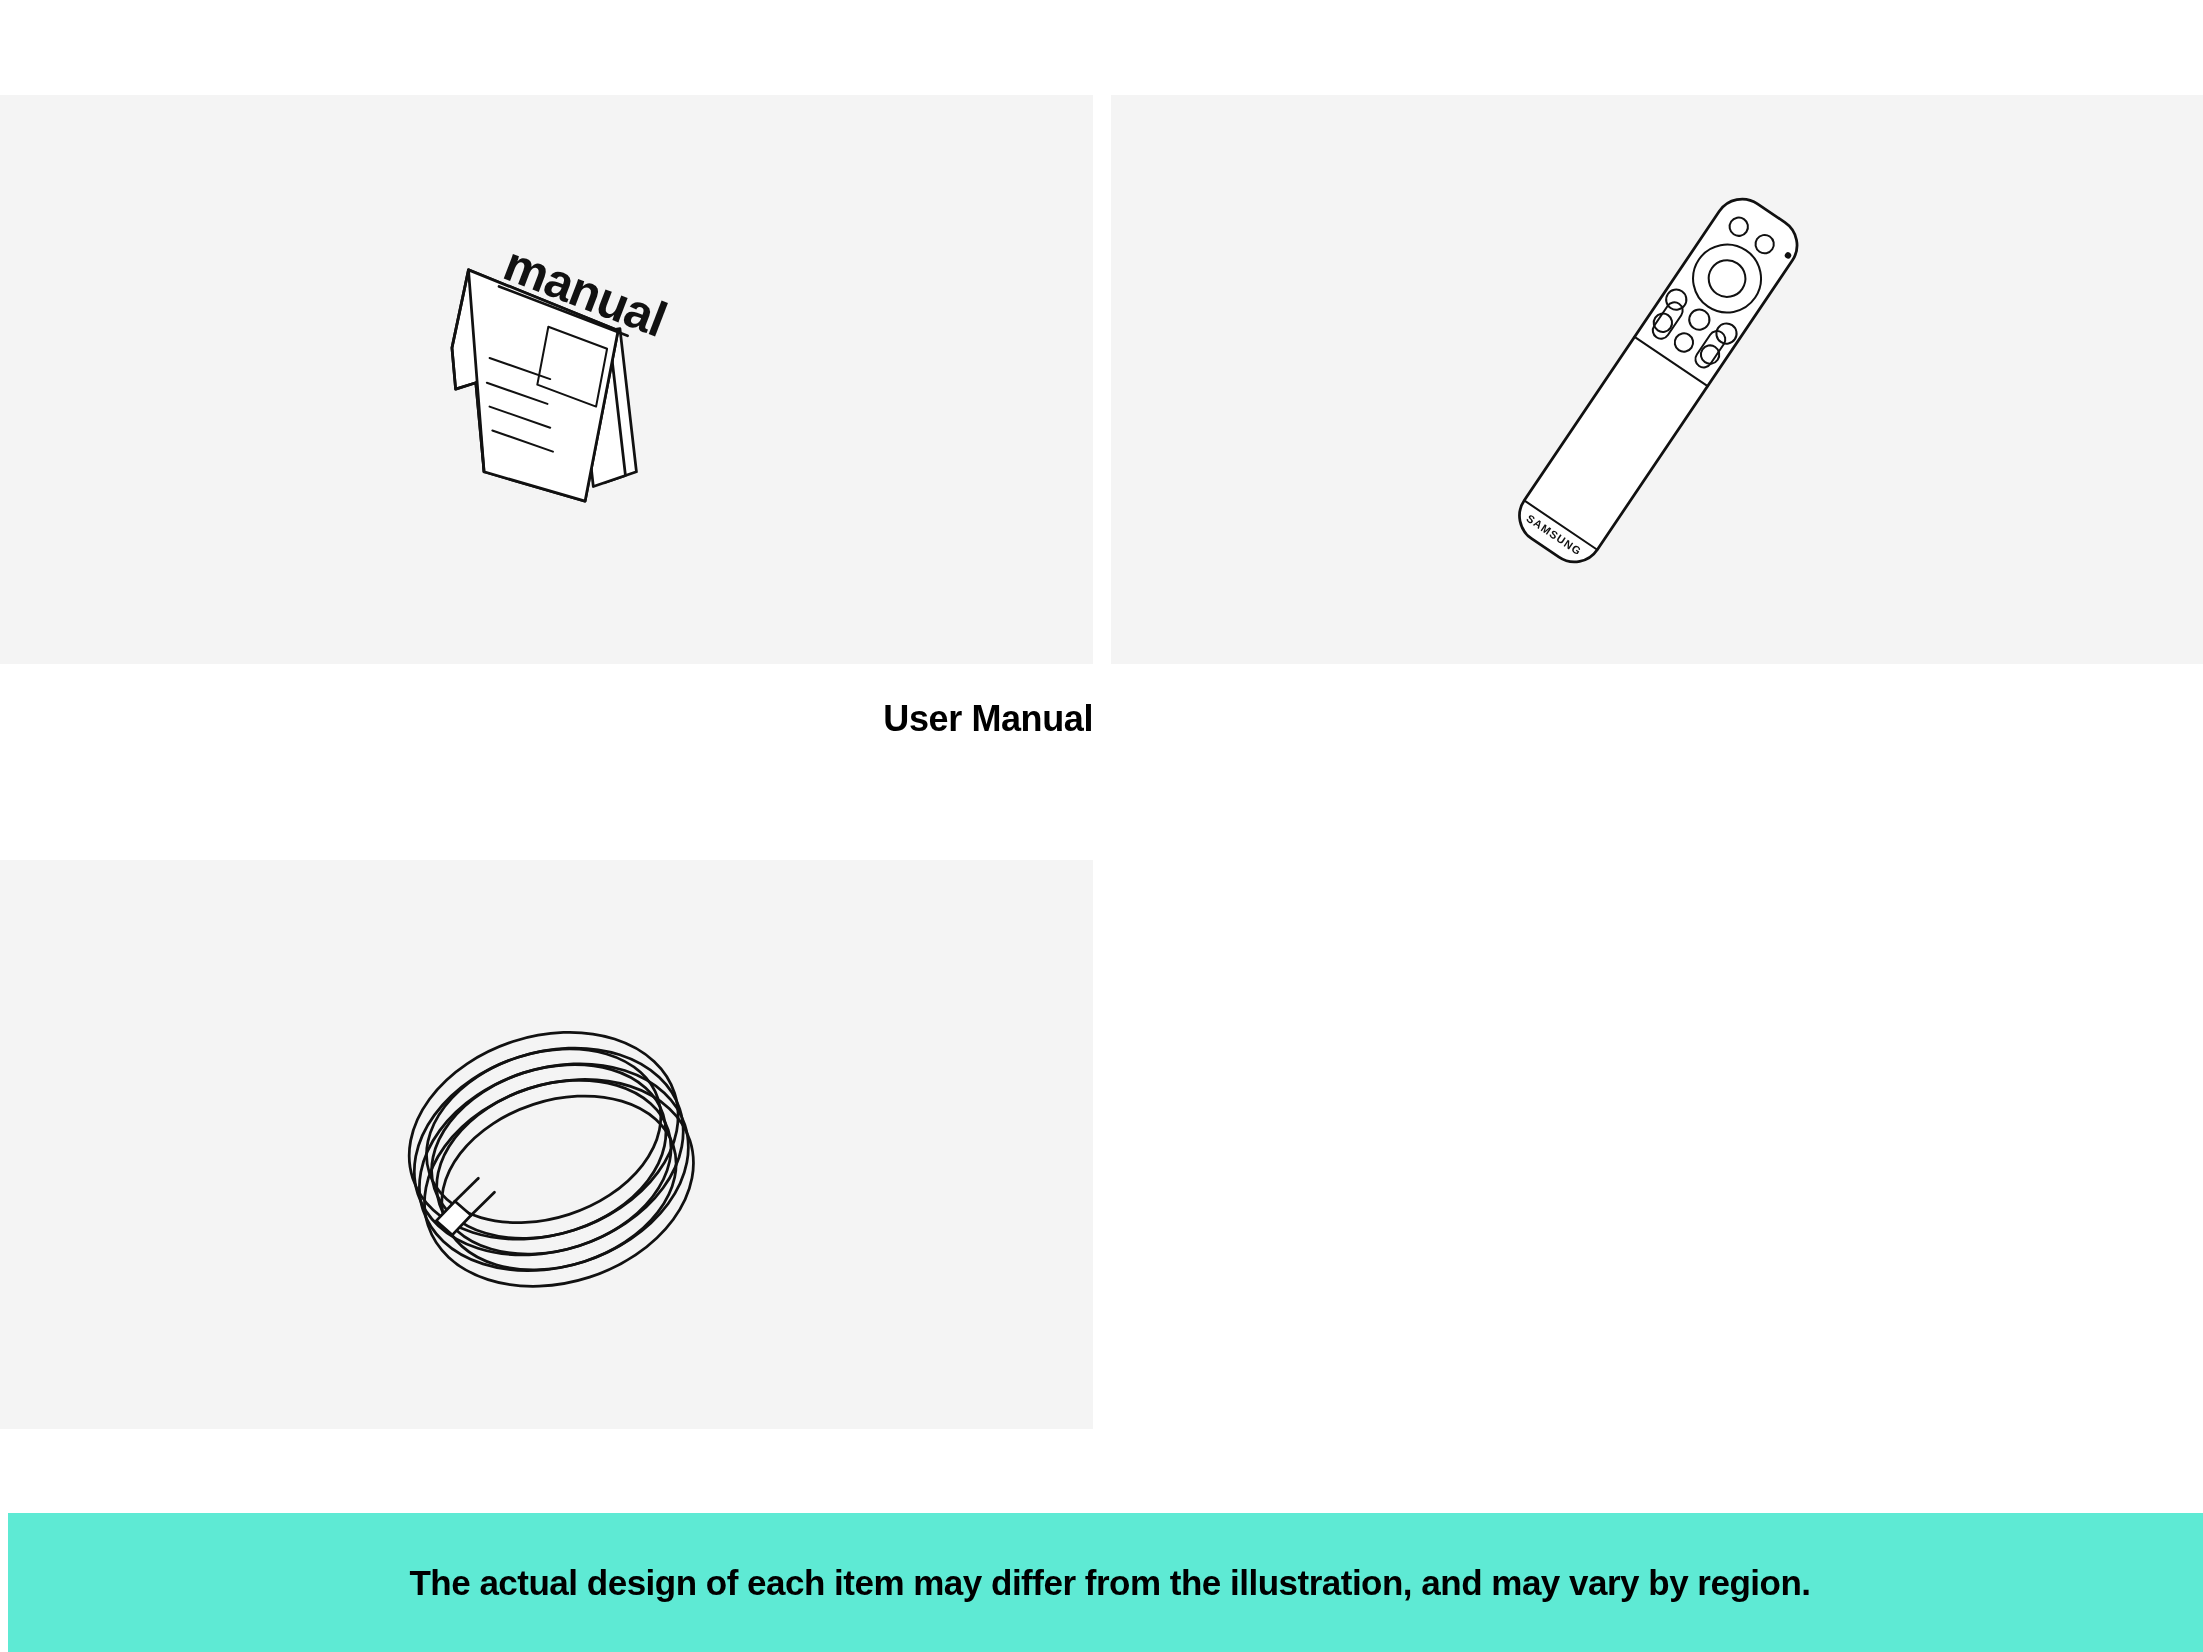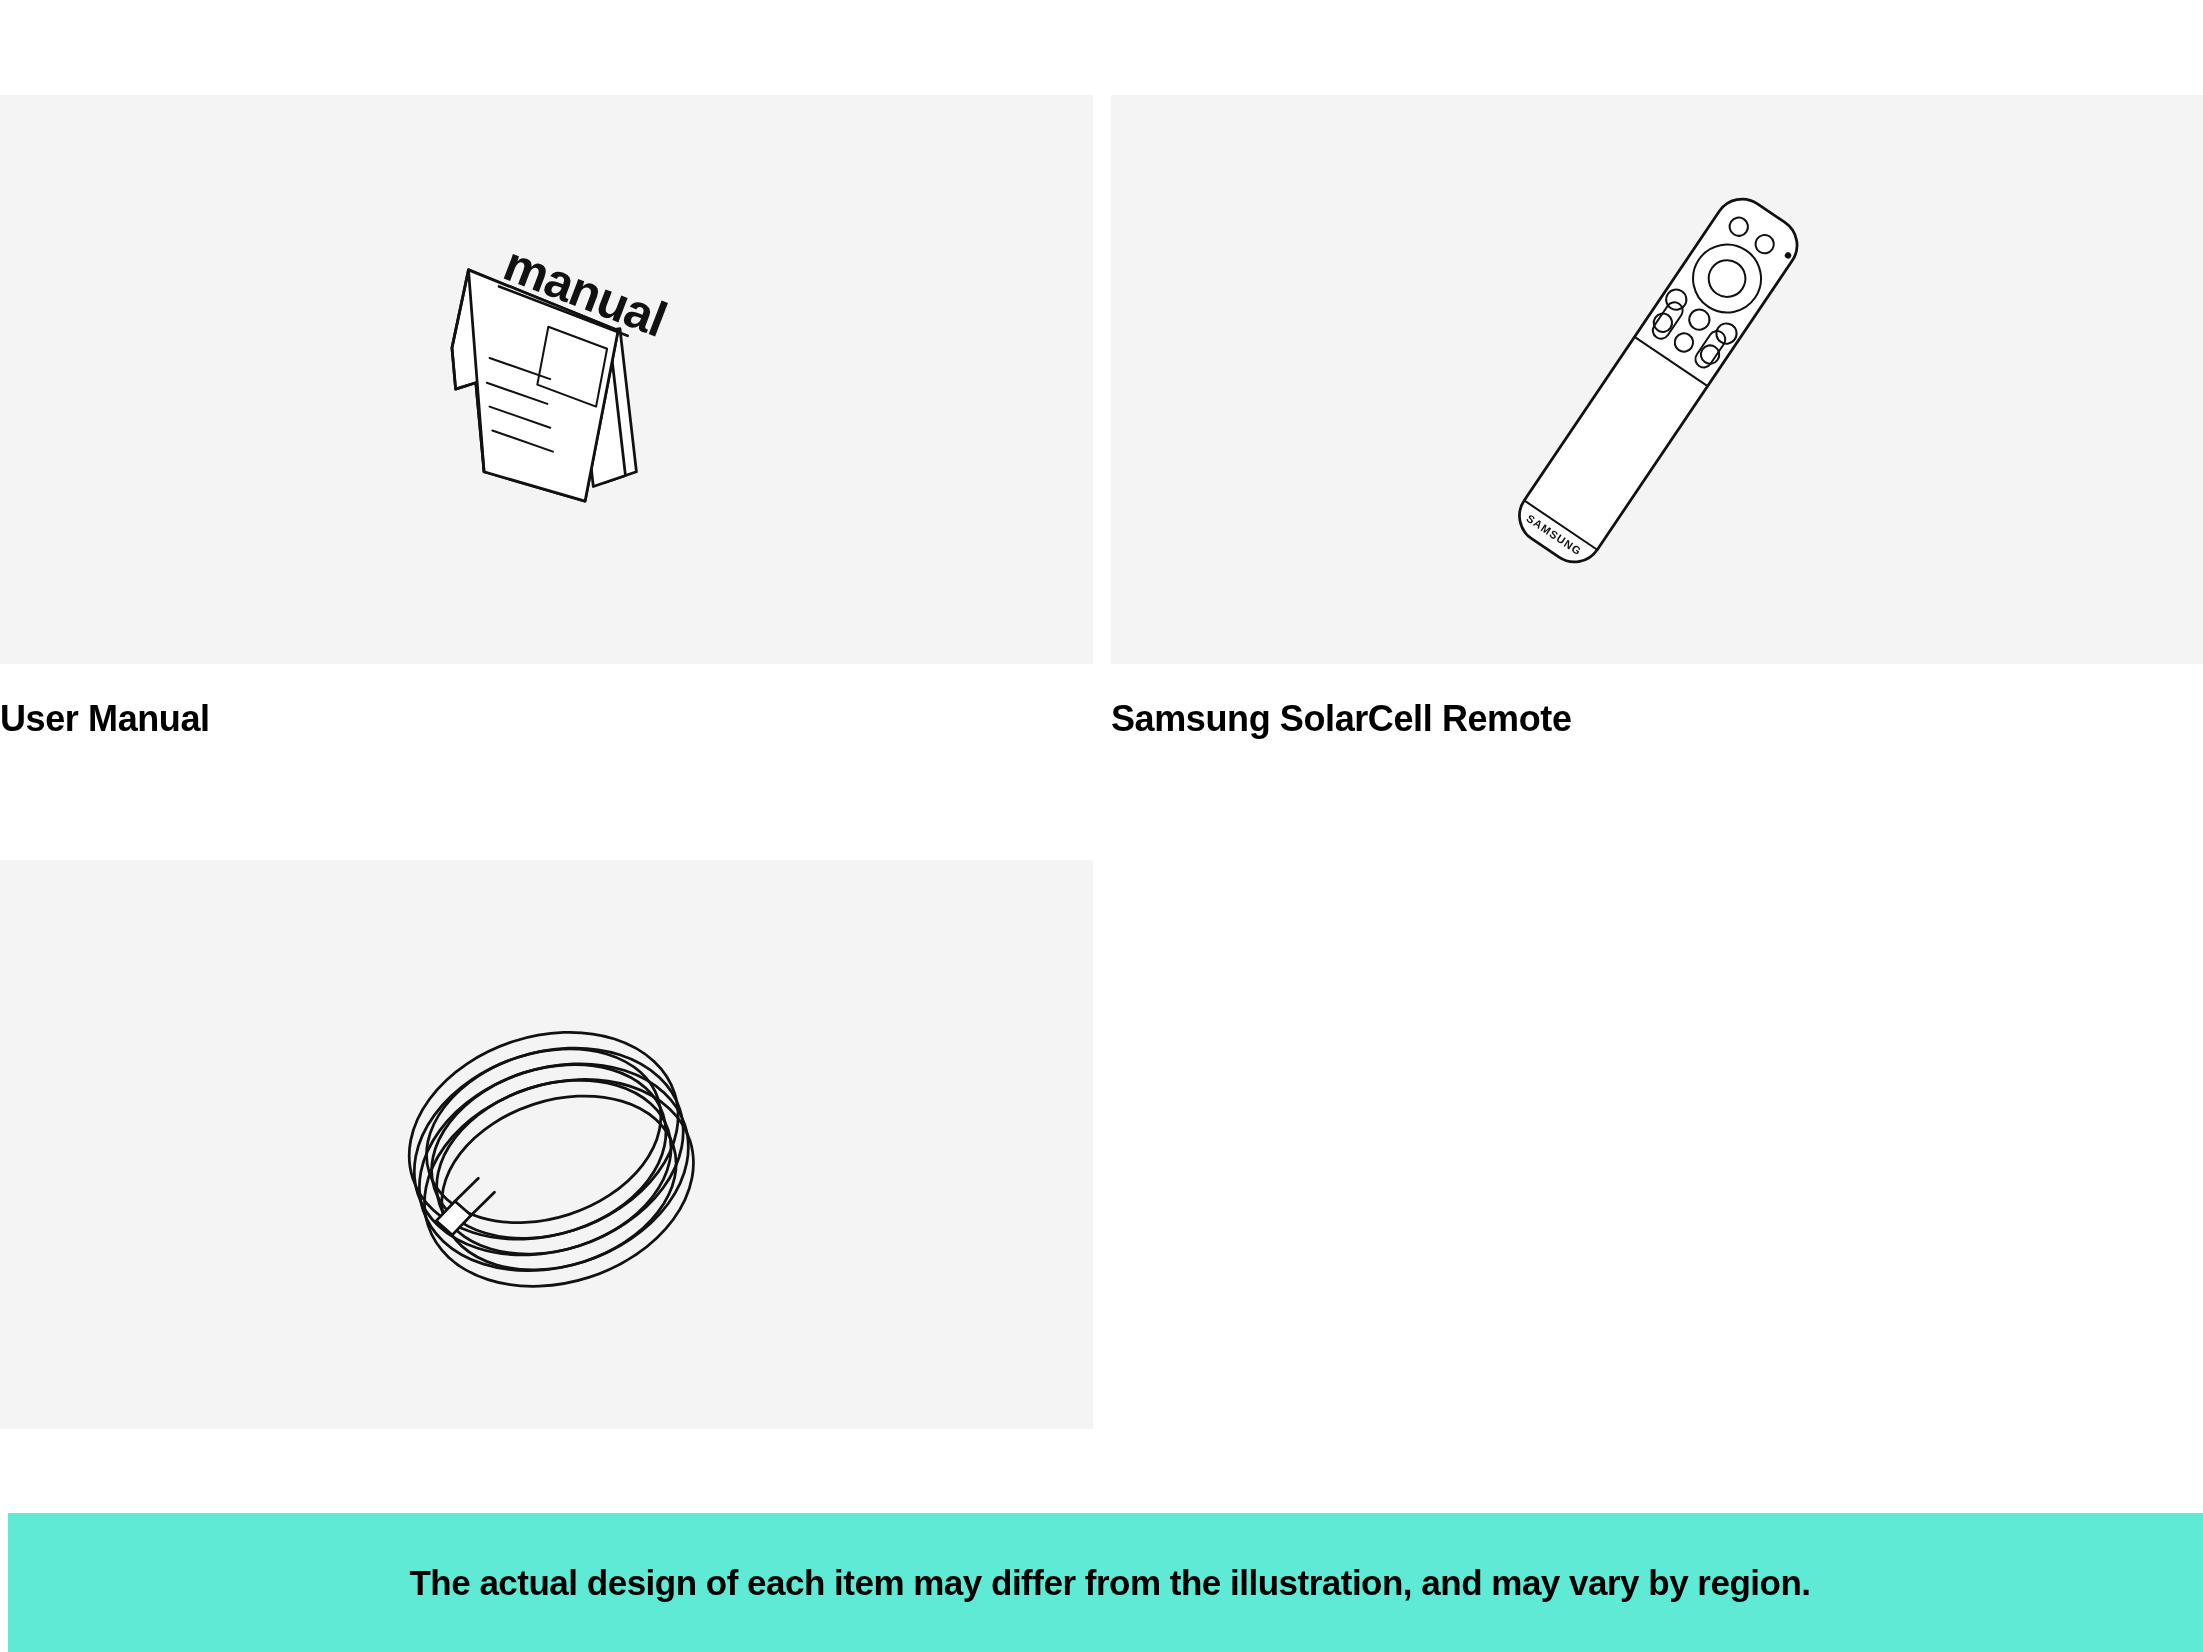--- a/index.html
+++ b/index.html
@@ -52,21 +52,21 @@
     width: 1093px;
     height: 569px;
     background: #f4f4f4;
     display: flex;
     align-items: center;
     justify-content: center;
   }
 
   .caption {
     width: 1093px;
-    text-align: left;
+    text-align: right;
     font-size: 36px;
     font-weight: 700;
     letter-spacing: -0.4px;
     color: #000000;
     padding-top: 35px;
     padding-bottom: 3.7px;
     line-height: 1.1;
   }
 
   .row-gap {
@@ -184,21 +184,20 @@
 
               <rect class="ln-thin" x="314" y="198" width="18" height="44" rx="9" ry="9"></rect>
               <rect class="ln-thin" x="370" y="198" width="18" height="44" rx="9" ry="9"></rect>
 
               <path class="ln-thin" d="M303 470 L399 470"></path>
 
               <text x="351" y="487" text-anchor="middle" class="dark" style="font-family:'Liberation Sans',sans-serif;font-size:12px;font-weight:700;letter-spacing:1.2px;">SAMSUNG</text>
             </g>
           </svg>
         </div>
-        <div class="caption">Samsung SolarCell Remote</div>
       </div>
 
     </div>
 
     <div class="row-gap"></div>
 
     <div class="row">
 
       <div class="cell">
         <div class="thumb">

